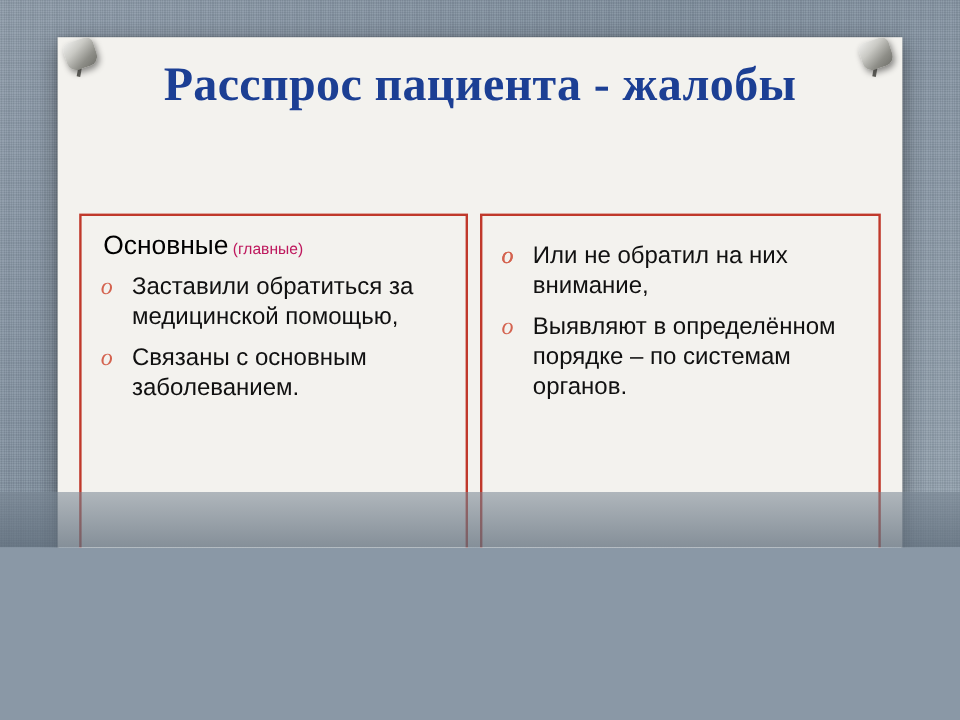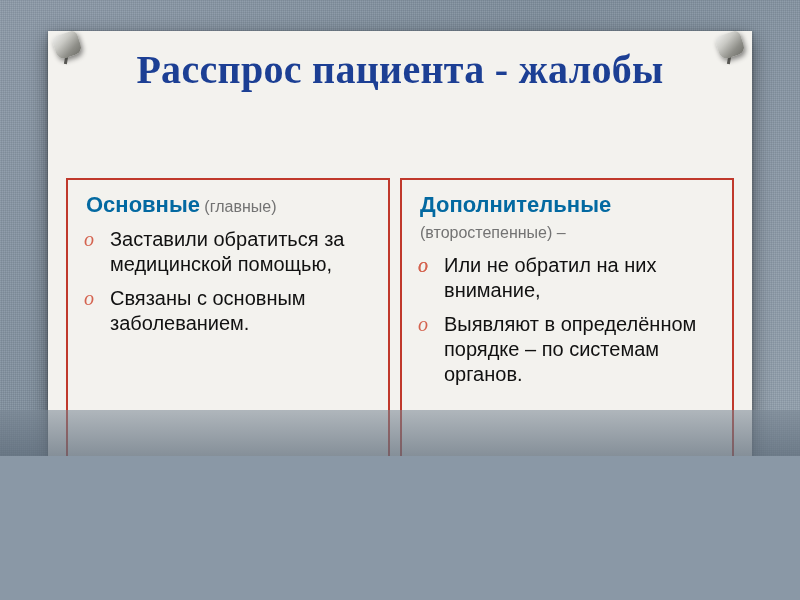--- a/index.html
+++ b/index.html
@@ -101,26 +101,26 @@
   .col-right { width: 334px; }
 
   .col-head {
     font-family: "Liberation Sans", sans-serif;
     font-size: 22px;
     line-height: 1.18;
     color: #111111;
     margin: 0 0 6px 8px;
   }
   .col-head .accent {
-    color: #0369a1;
-    font-weight: bold;
+    color: #000000;
+    font-weight: normal;
   }
   .col-head .plain {
-    color: #737373;
-    font-size: 16px;
+    color: #be185d;
+    font-size: 13px;
   }
 
   ul.bullets {
     list-style: none;
     margin: 0;
     padding: 0;
   }
   ul.bullets li {
     position: relative;
     padding-left: 32px;
@@ -191,23 +191,20 @@
           <span>Заставили обратиться за медицинской помощью,</span>
         </li>
         <li>
           <span class="marker">o</span>
           <span>Связаны с основным заболеванием.</span>
         </li>
       </ul>
     </div>
 
     <div class="col col-right">
-      <div class="col-head">
-        <span class="accent">Дополнительные</span><span class="plain"> (второстепенные) –</span>
-      </div>
       <ul class="bullets">
         <li>
           <span class="marker">o</span>
         </li>
         <li>
           <span class="marker">o</span>
           <span>Или не обратил на них внимание,</span>
         </li>
         <li>
           <span class="marker">o</span>

